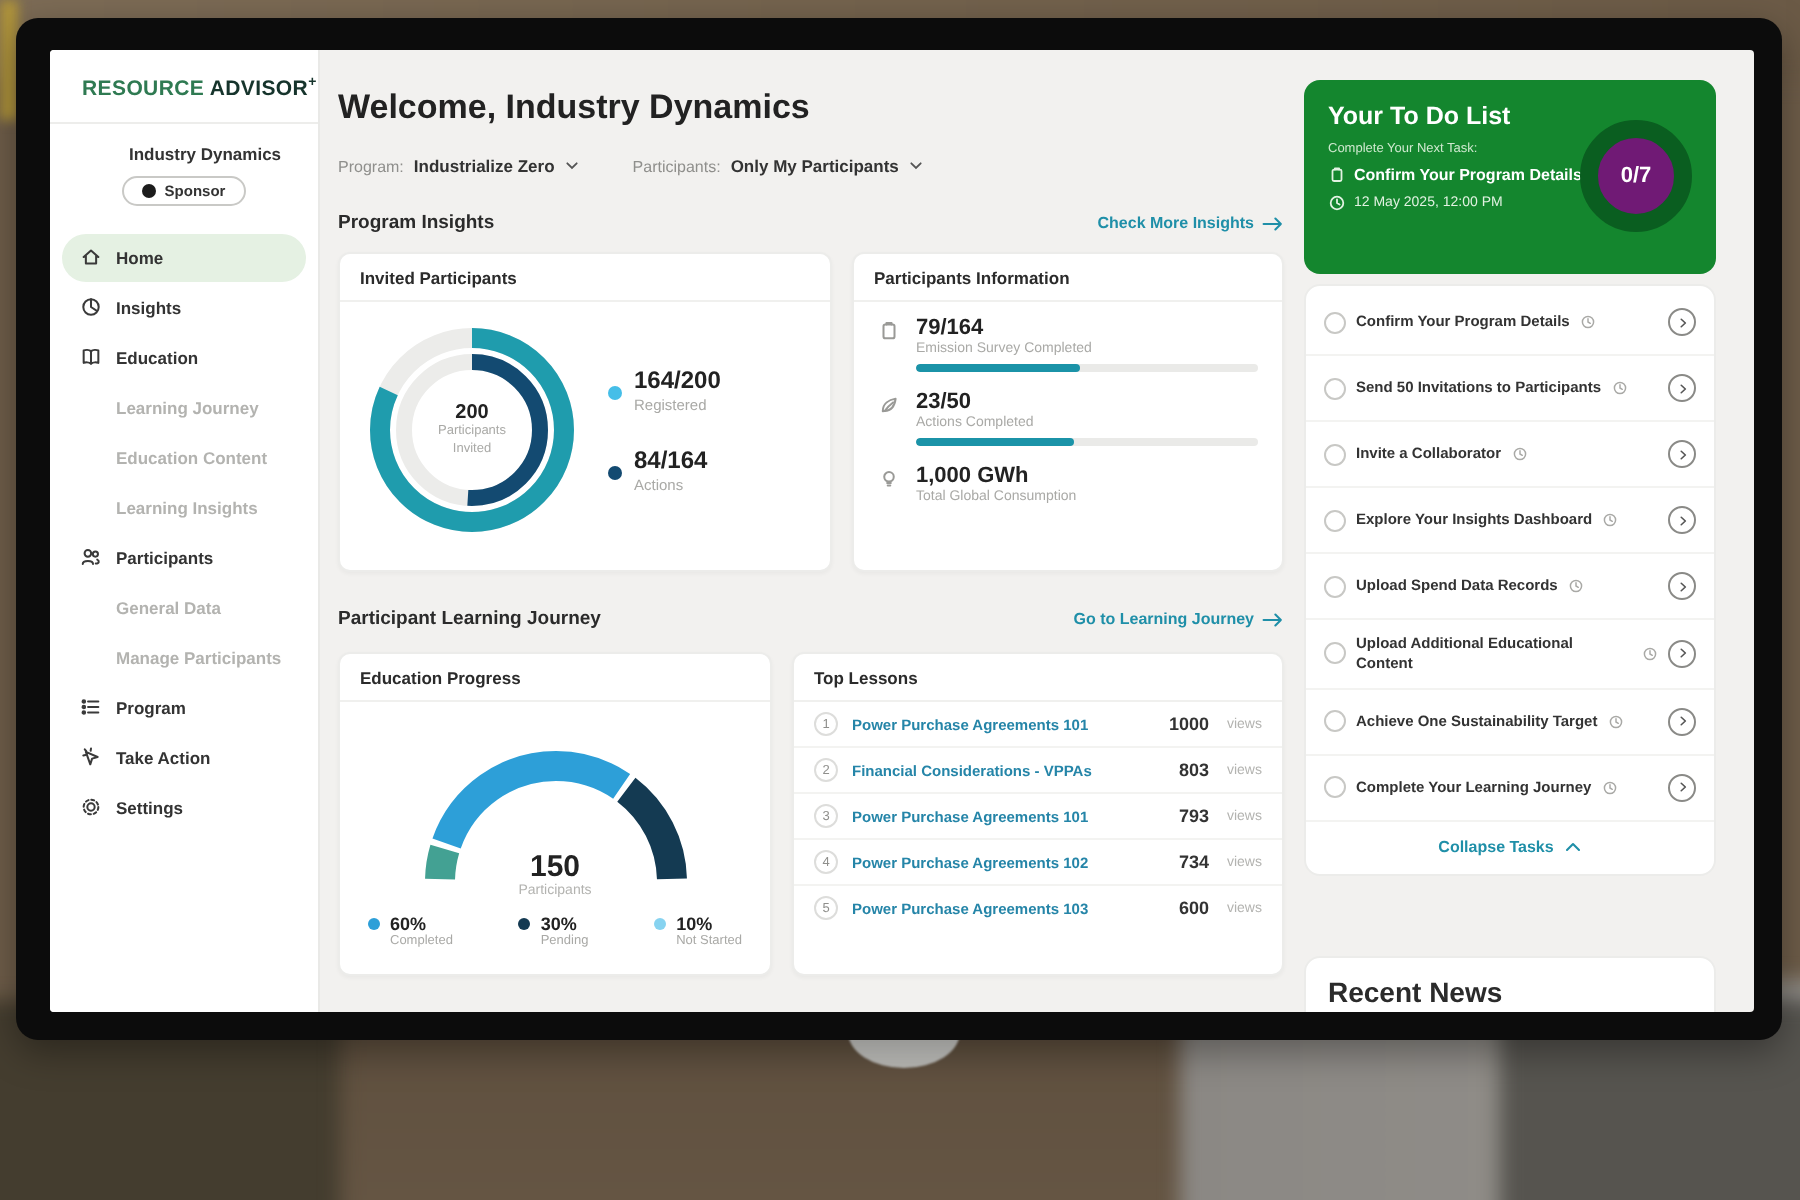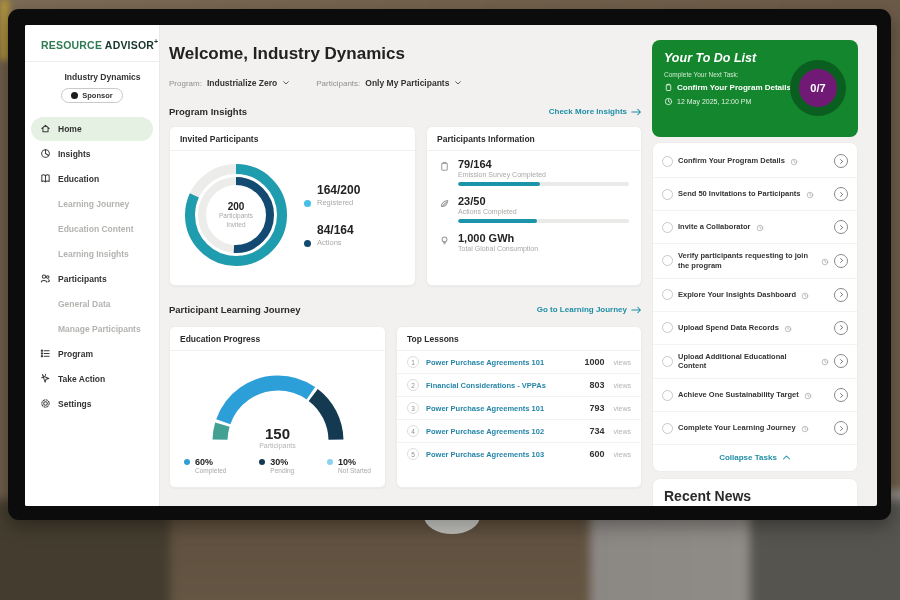--- a/index.html
+++ b/index.html
@@ -61,21 +61,21 @@
   .row2 { position:absolute; left:9px; top:301px; display:flex; gap:10px; }
 
   
   .card-invited { width:247px; height:160px; }
   .invited-body { display:flex; align-items:center; padding:8px 10px; gap:12px; }
   .donut-wrap { position:relative; width:112px; height:112px; }
   .donut-center { position:absolute; inset:0; display:flex; flex-direction:column; align-items:center; justify-content:center; text-align:center; }
   .donut-center .v { font-size:10px; font-weight:bold; color:#222; }
   .donut-center .l { font-size:6.5px; color:#A9A9A6; width:50px; line-height:1.3; }
   .legend-v { display:flex; flex-direction:column; gap:16px; }
-  .leg-item { display:flex; align-items:flex-end; gap:6px; }
+  .leg-item { display:flex; align-items:center; gap:6px; }
   .leg-dot { width:7px; height:7px; border-radius:50%; margin-top:3px; }
   .leg-item .v { font-size:12px; font-weight:bold; color:#222; }
   .leg-item .l { font-size:7.5px; color:#A9A9A6; margin-top:1px; }
 
   
   .card-info { width:216px; height:160px; }
   .info-body { padding:7px 12px; display:flex; flex-direction:column; gap:9px; }
   .stat { display:flex; gap:8px; }
   .stat-ico svg { width:11px; height:11px; stroke:#9A9A97; fill:none; stroke-width:1.1; stroke-linecap:round; stroke-linejoin:round; }
   .stat-main { flex:1; }
@@ -103,21 +103,21 @@
   .rank { width:12px; height:12px; border-radius:50%; border:1px solid #DDDDDB; font-size:6.5px; color:#8F8F8C;
     display:flex; align-items:center; justify-content:center; flex:none; }
   .lesson-t { flex:1; font-size:7.5px; font-weight:bold; color:#2585A8; }
   .views { font-size:9px; font-weight:bold; color:#333; }
   .views-l { font-size:7px; color:#B3B3B0; margin-left:2px; font-weight:normal; }
 
   
   .right { position:absolute; left:627px; top:0; width:206px; height:481px; }
   .todo-card { position:absolute; top:15px; left:0; width:206px; height:97px; background:#14862E; border-radius:8px;
     padding:11px 12px; color:#fff; }
-  .todo-title { font-size:12.5px; font-weight:bold;font-style:italic; }
+  .todo-title { font-size:12.5px; font-weight:bold; }
   .todo-sub { font-size:6.5px; color:#CFE9CF; margin-top:6px; }
   .todo-next { display:flex; align-items:center; gap:4px; margin-top:5px; font-size:8px; font-weight:bold; }
   .todo-date { display:flex; align-items:center; gap:4px; margin-top:5px; font-size:7px; color:#E2F2E2; }
   .todo-card svg { width:9px; height:9px; stroke:#E2F2E2; fill:none; stroke-width:1.2; stroke-linecap:round; stroke-linejoin:round; }
   .todo-ring { position:absolute; right:12px; top:20px; width:56px; height:56px; border-radius:50%;
     border:9px solid #0A5E20; background:#701a75; display:flex; align-items:center; justify-content:center;
     font-size:11px; font-weight:bold; color:#fff; }
 
   .tasks-card { position:absolute; top:117px; left:0; width:206px; background:#fff; border:1px solid #ECECEA;
     border-radius:8px; padding:2px 0; }
@@ -488,33 +488,20 @@
                 <path d="M6 3.6 V6 L7.7 7"></path>
               </svg></span>
         <span class="task-go">
               <svg viewBox="0 0 12 12">
                 <path d="M4.5 2.8 L8 6 L4.5 9.2"></path>
               </svg>
             </span>
       </div>
       <div class="task-row">
         <span class="task-check"></span>
-        <span class="task-label">Verify participants requesting to join the program</span>
-        <span class="task-clock"><svg viewBox="0 0 12 12">
-                <circle cx="6" cy="6" r="4.2"></circle>
-                <path d="M6 3.6 V6 L7.7 7"></path>
-              </svg></span>
-        <span class="task-go">
-              <svg viewBox="0 0 12 12">
-                <path d="M4.5 2.8 L8 6 L4.5 9.2"></path>
-              </svg>
-            </span>
-      </div>
-      <div class="task-row">
-        <span class="task-check"></span>
         <span class="task-label">Explore Your Insights Dashboard</span>
         <span class="task-clock"><svg viewBox="0 0 12 12">
                 <circle cx="6" cy="6" r="4.2"></circle>
                 <path d="M6 3.6 V6 L7.7 7"></path>
               </svg></span>
         <span class="task-go">
               <svg viewBox="0 0 12 12">
                 <path d="M4.5 2.8 L8 6 L4.5 9.2"></path>
               </svg>
             </span>

